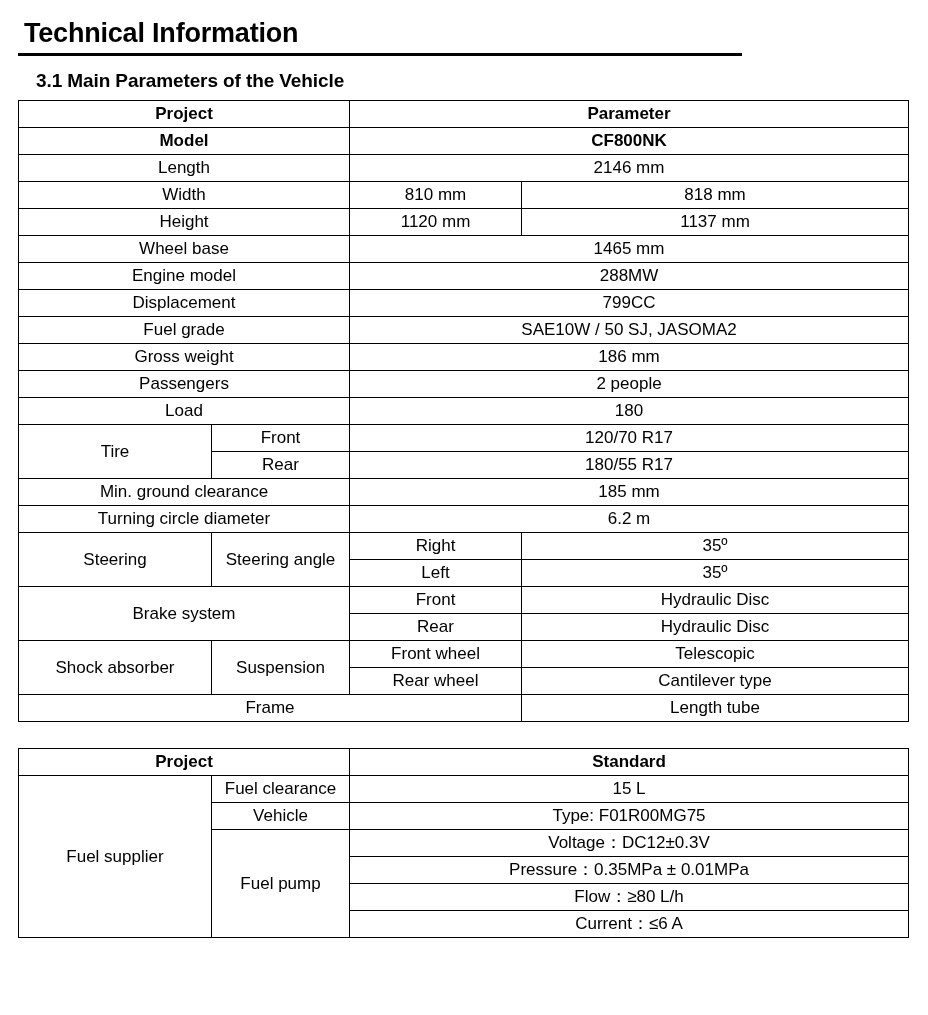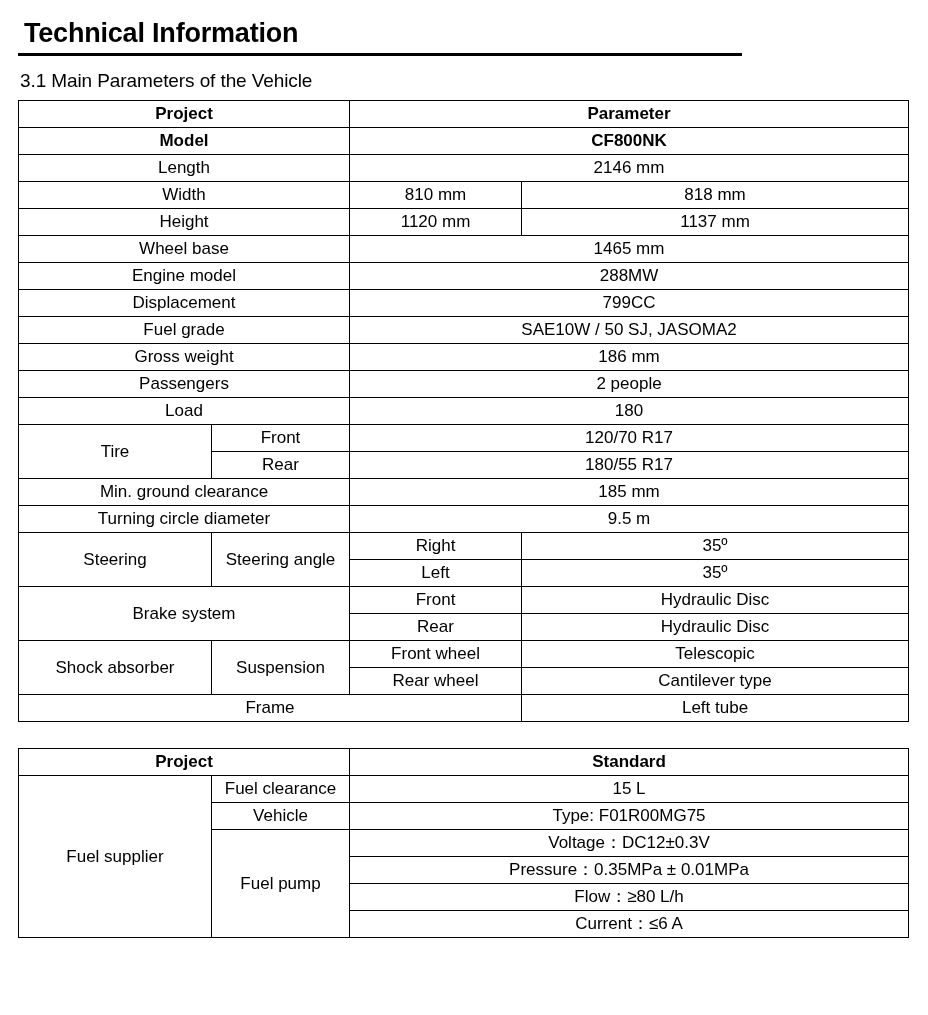--- a/index.html
+++ b/index.html
@@ -28,22 +28,22 @@
     margin: 4px 0 0 6px;
     line-height: 1.15;
   }
   .title-rule {
     border: 0;
     border-top: 3px solid #000;
     margin: 4px 0 14px 0;
   }
   .section-title {
     font-size: 19px;
-    font-weight: normal;
-    margin: 0 0 8px 2px;
+    font-weight: bold;
+    margin: 0 0 8px 18px;
     letter-spacing: -0.1px;
   }
   table.spec {
     border-collapse: collapse;
     width: 890px;
     table-layout: fixed;
     font-size: 17px;
   }
   table.spec td {
     border: 1px solid #000;
@@ -139,21 +139,21 @@
       <tr>
         <td class="l">Rear</td>
         <td class="c" colspan="2">180/55 R17</td>
       </tr>
       <tr>
         <td class="l" colspan="2">Min. ground clearance</td>
         <td class="c" colspan="2">185 mm</td>
       </tr>
       <tr>
         <td class="l" colspan="2">Turning circle diameter</td>
-        <td class="c" colspan="2">9.5 m</td>
+        <td class="c" colspan="2">6.2 m</td>
       </tr>
       <tr>
         <td class="l" rowspan="2">Steering</td>
         <td class="l" rowspan="2">Steering angle</td>
         <td class="c">Right</td>
         <td class="c">35º</td>
       </tr>
       <tr>
         <td class="c">Left</td>
         <td class="c">35º</td>
@@ -172,21 +172,21 @@
         <td class="l" rowspan="2">Suspension</td>
         <td class="c">Front wheel</td>
         <td class="c">Telescopic</td>
       </tr>
       <tr>
         <td class="c">Rear wheel</td>
         <td class="c">Cantilever type</td>
       </tr>
       <tr>
         <td class="l" colspan="3">Frame</td>
-        <td class="c">Left tube</td>
+        <td class="c">Length tube</td>
       </tr>
     </tbody>
   </table>
 
   <div class="gap"></div>
 
   <table class="spec">
     <colgroup>
       <col class="col1">
         <col class="col2">

